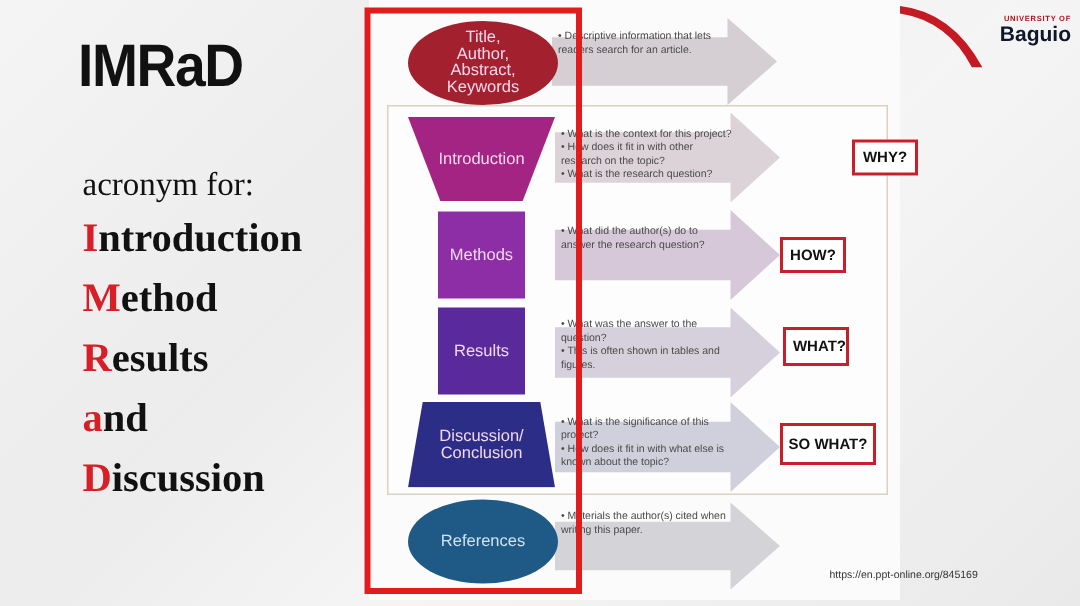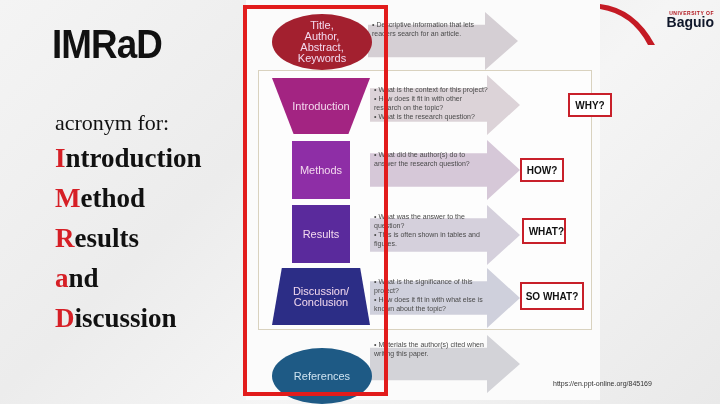--- a/index.html
+++ b/index.html
@@ -135,19 +135,19 @@
   <span style="width:60px;">Discussion/ Conclusion</span>
 </div>
 <div class="q-box" style="left:520px;top:282px;width:60px;height:24px;">
     <span>SO WHAT?</span>
   </div>
 
 <div class="arrow" style="left:370px;top:335px;width:150px;height:58px;background:#d3d3d8;"></div>
 <div class="bullets" style="left:374px;top:340px;width:115px;">
   <div>Materials the author(s) cited when writing this paper.</div>
 </div>
-<div class="shape ellipse" style="left:272px;top:348px;width:100px;height:56px;background:#1e5a85;color:#cfe3f0;text-align:center;">
+<div class="shape ellipse" style="left:272px;top:333px;width:100px;height:56px;background:#1e5a85;color:#cfe3f0;text-align:center;">
   <span>References</span>
 </div>
 
 <div class="highlight"></div>
 
 <div class="source">https://en.ppt-online.org/845169</div>
 
 </body></html>

